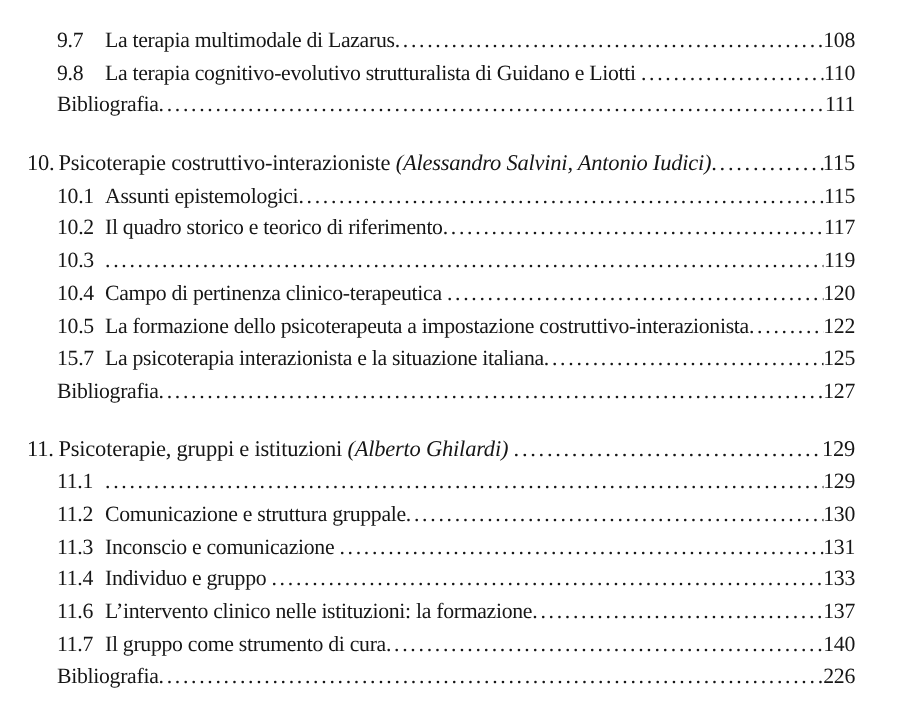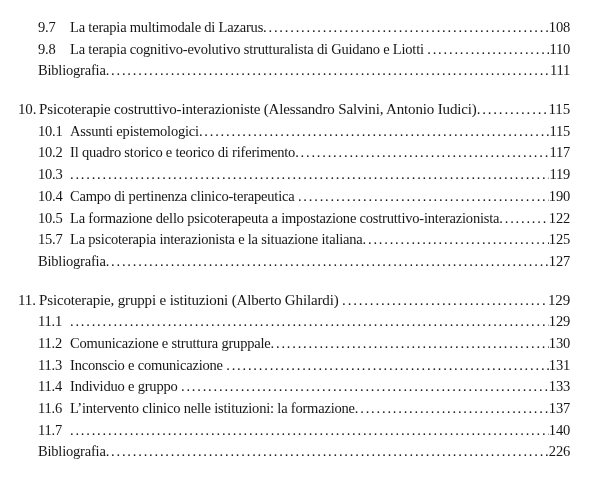--- a/index.html
+++ b/index.html
@@ -31,21 +31,21 @@
   }
   .row.chapter {
     font-size: 15px;
     letter-spacing: -0.15px;
   }
   .row.item, .row.biblio { margin-left: 20px; }
   .num { flex: none; }
   .chapter > .num { width: 21px; }
   .item > .num { width: 32px; }
   .text { flex: none; white-space: pre; }
-  .authors { }
+  .authors { font-style: italic; }
   .leader {
     flex: 1 1 auto;
     min-width: 0;
     overflow: hidden;
     text-align: right;
     letter-spacing: 1.8px;
   }
   .leader::after {
     content: "....................................................................................................................................................................................................";
   }
@@ -96,21 +96,21 @@
         </div>
         <div class="row item">
           <span class="num">10.3</span>
           <span class="leader"></span>
           <span class="page-num">119</span>
         </div>
         <div class="row item">
           <span class="num">10.4</span>
           <span class="text">Campo di pertinenza clinico-terapeutica </span>
           <span class="leader"></span>
-          <span class="page-num">190</span>
+          <span class="page-num">120</span>
         </div>
         <div class="row item">
           <span class="num">10.5</span>
           <span class="text">La formazione dello psicoterapeuta a impostazione costruttivo-interazionista</span>
           <span class="leader"></span>
           <span class="page-num">122</span>
         </div>
         <div class="row item">
           <span class="num">15.7</span>
           <span class="text">La psicoterapia interazionista e la situazione italiana</span>
@@ -154,20 +154,21 @@
           <span class="page-num">133</span>
         </div>
         <div class="row item">
           <span class="num">11.6</span>
           <span class="text">L’intervento clinico nelle istituzioni: la formazione</span>
           <span class="leader"></span>
           <span class="page-num">137</span>
         </div>
         <div class="row item">
           <span class="num">11.7</span>
+          <span class="text">Il gruppo come strumento di cura</span>
           <span class="leader"></span>
           <span class="page-num">140</span>
         </div>
         <div class="row biblio">
           <span class="text">Bibliografia</span>
           <span class="leader"></span>
           <span class="page-num">226</span>
         </div>
       </div>
     </div>

